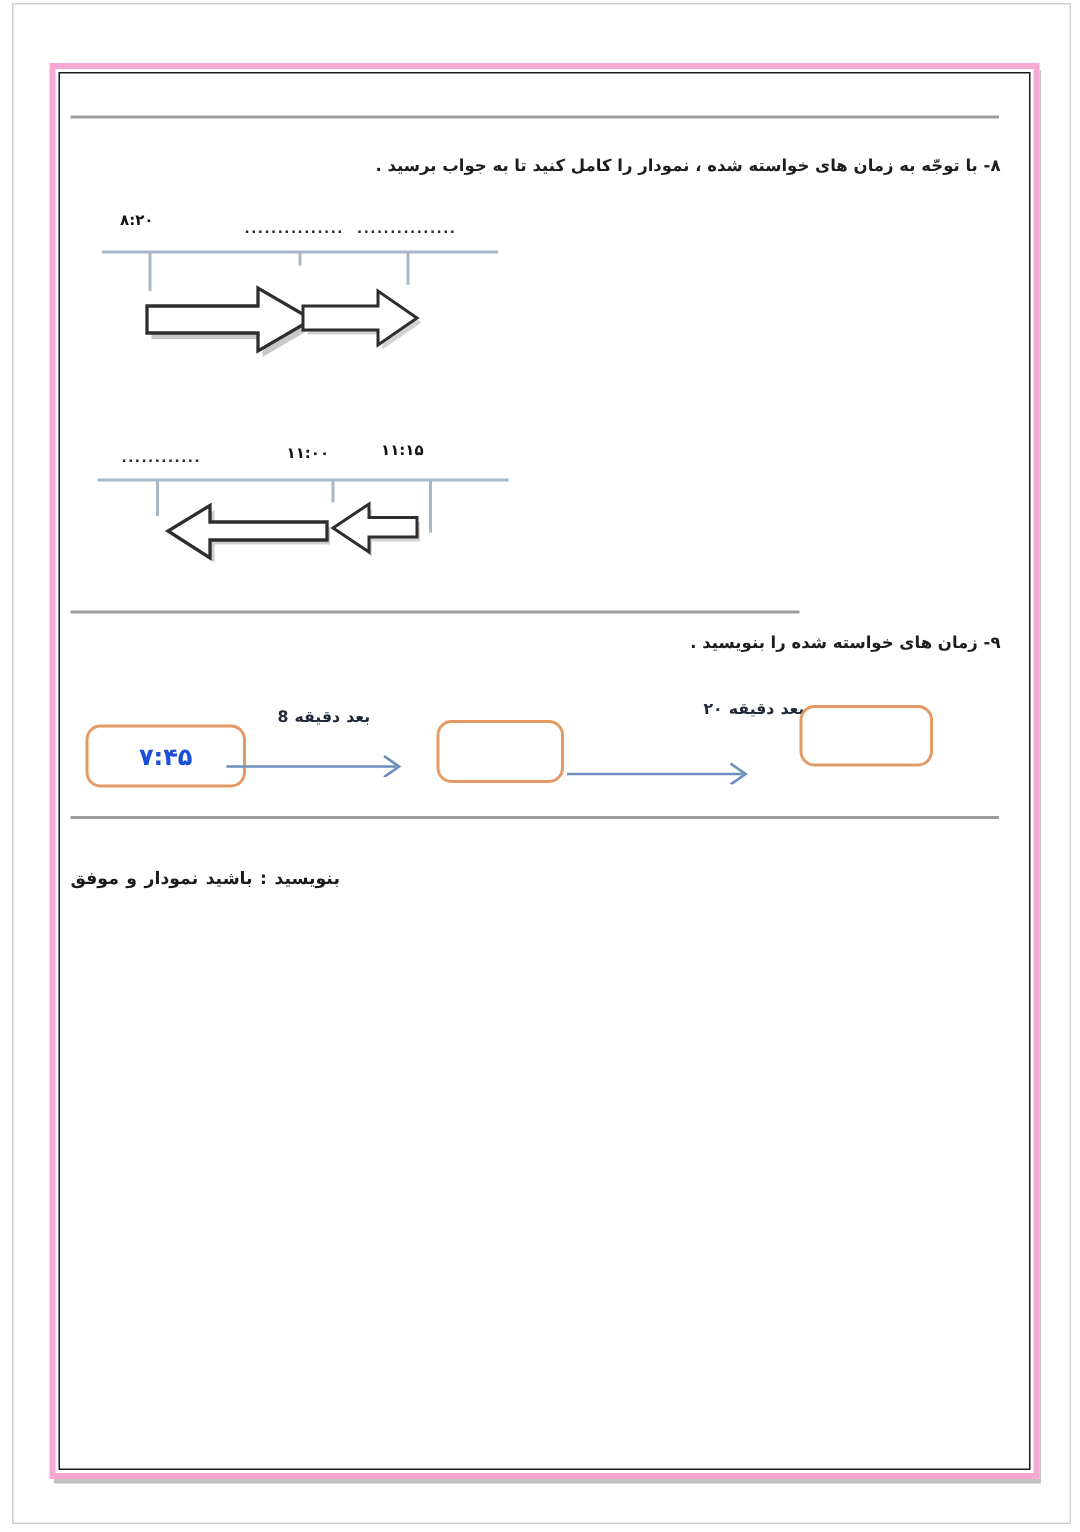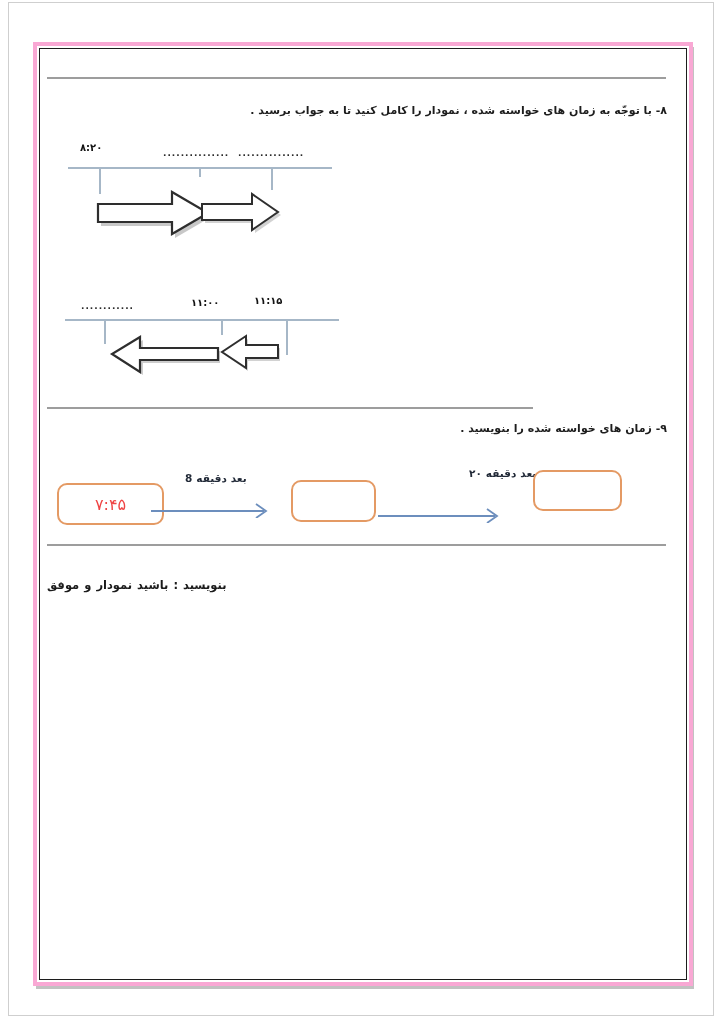--- a/index.html
+++ b/index.html
@@ -30,21 +30,21 @@
   }
   .dots{
     position:absolute;font-weight:700;font-size:9px;letter-spacing:1px;
     color:#2a2a2a;white-space:nowrap;
   }
   .flow-box{
     position:absolute;border:2.5px solid #e49a64;border-radius:10px;background:#fff;
     display:flex;align-items:center;justify-content:center;
   }
   .flow-time{
-    font-weight:400;font-size:16px;color:#ef4444;letter-spacing:2px;direction:ltr;
+    font-weight:700;font-size:16px;color:#1d4ed8;letter-spacing:2px;direction:ltr;
   }
   .flow-label{
     position:absolute;display:flex;flex-direction:row;gap:4px;direction:ltr;
     font-weight:700;font-size:10.5px;color:#222a38;white-space:nowrap;
   }
   .flow-arrow{position:absolute;}
   .footer{
     position:absolute;display:flex;flex-direction:row;gap:5px;direction:ltr;
     font-weight:700;font-size:11.5px;color:#1b1b1b;white-space:nowrap;margin-top:26px;
   }

